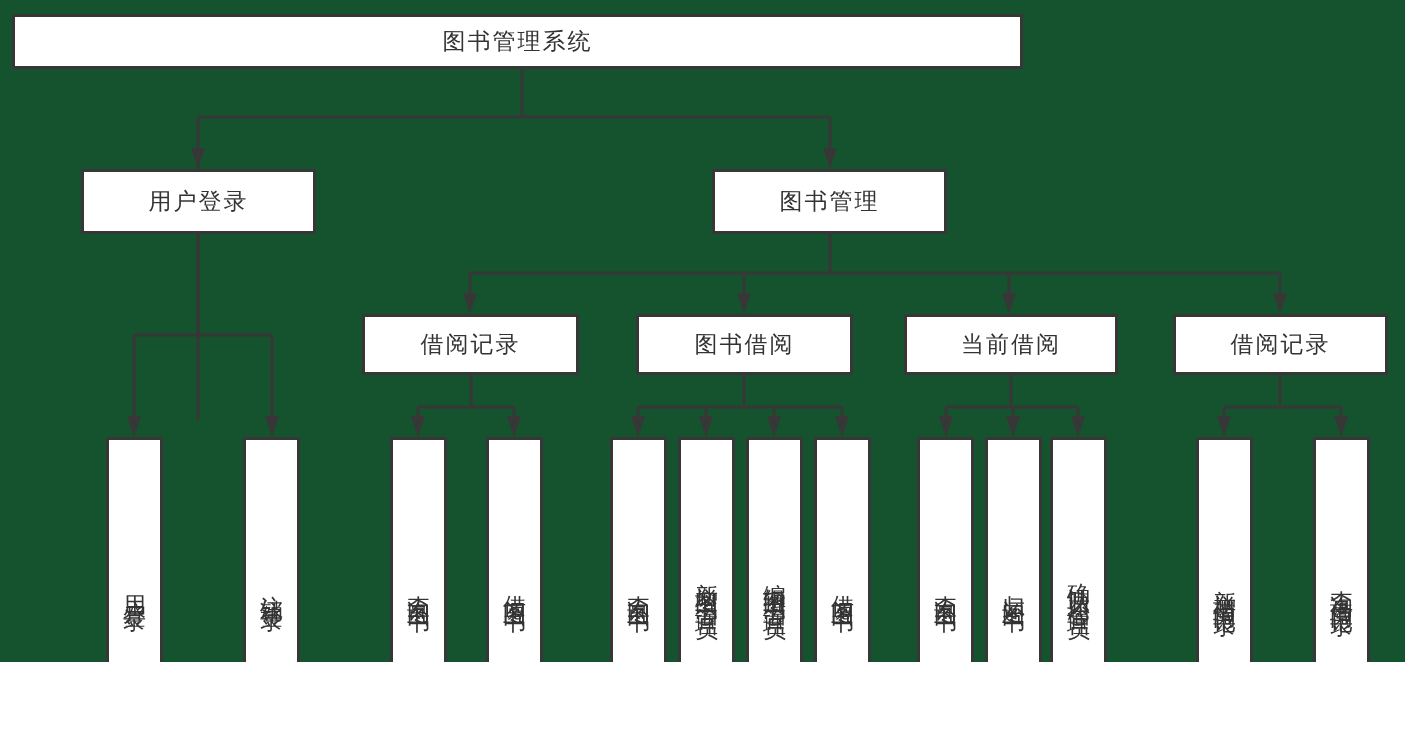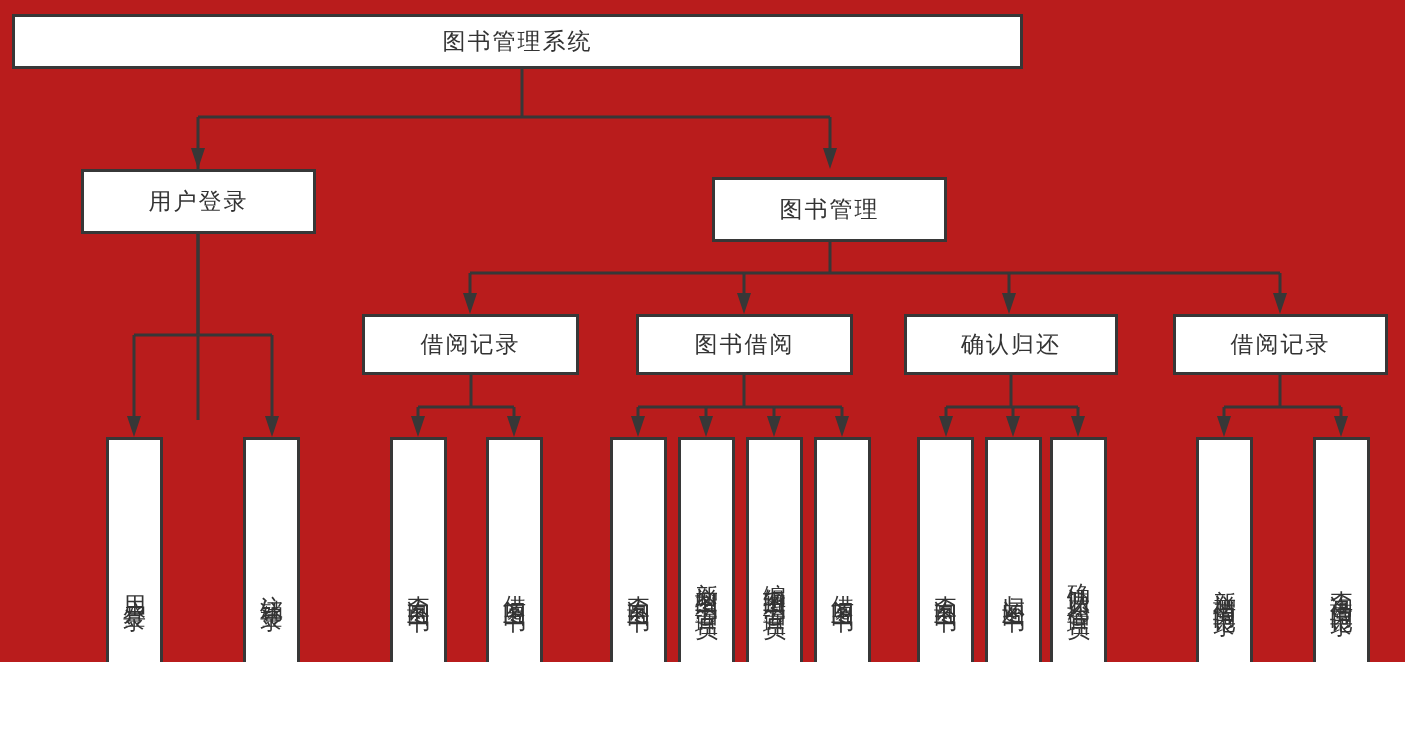--- a/index.html
+++ b/index.html
@@ -4,21 +4,21 @@
 <style>
   html, body {
     margin: 0;
     padding: 0;
     background: #ffffff;
   }
   .stage {
     position: relative;
     width: 1405px;
     height: 662px;
-    background: #b91c1c;
+    background: #14532d;
     overflow: hidden;
     font-family: "Liberation Sans", "DejaVu Sans", sans-serif;
   }
   .connectors {
     position: absolute;
     left: 0;
     top: 0;
     width: 1405px;
     height: 747px;
     z-index: 1;
@@ -149,32 +149,32 @@
     </g>
   </svg>
 
   <div class="node" style="left:12px; top:14px; width:1011px; height:55px;">
     <span>图书管理系统</span>
   </div>
 
   <div class="node" style="left:81px; top:169px; width:235px; height:65px;">
     <span>用户登录</span>
   </div>
-  <div class="node" style="left:712px; top:169px; width:235px; height:65px;margin-top:8px;">
+  <div class="node" style="left:712px; top:169px; width:235px; height:65px;">
     <span>图书管理</span>
   </div>
 
   <div class="node" style="left:362px; top:314px; width:217px; height:61px;">
     <span>借阅记录</span>
   </div>
   <div class="node" style="left:636px; top:314px; width:217px; height:61px;">
     <span>图书借阅</span>
   </div>
   <div class="node" style="left:904px; top:314px; width:214px; height:61px;">
-    <span>确认归还</span>
+    <span>当前借阅</span>
   </div>
   <div class="node" style="left:1173px; top:314px; width:215px; height:61px;justify-content:center;">
     <span>借阅记录</span>
   </div>
 
   <div class="leaf" style="left:106px;">
     <span>用户登录</span>
   </div>
   <div class="leaf" style="left:243px;">
     <span>注销登录</span>

